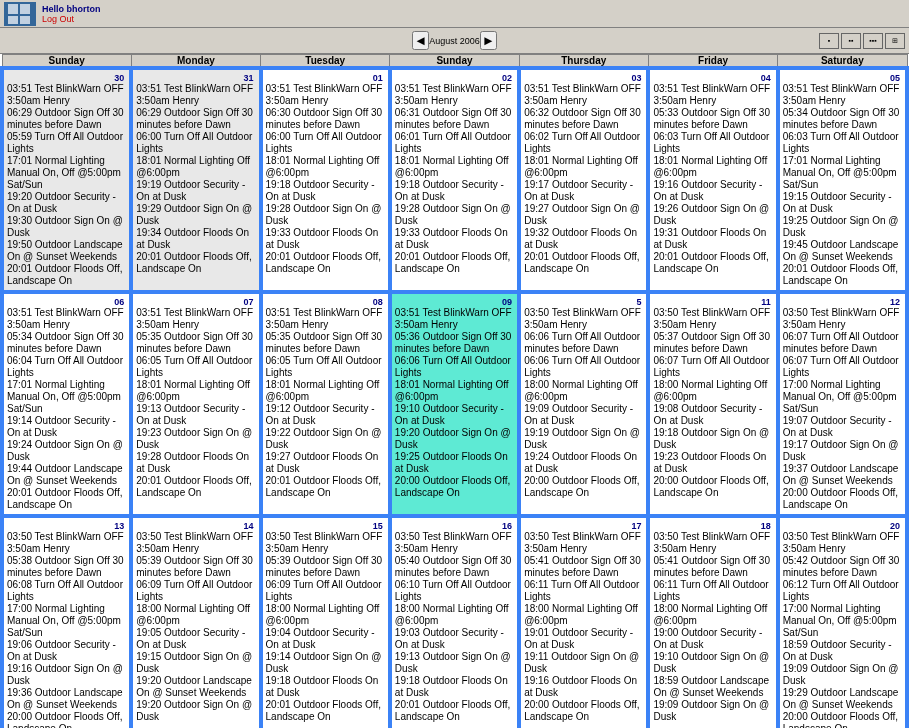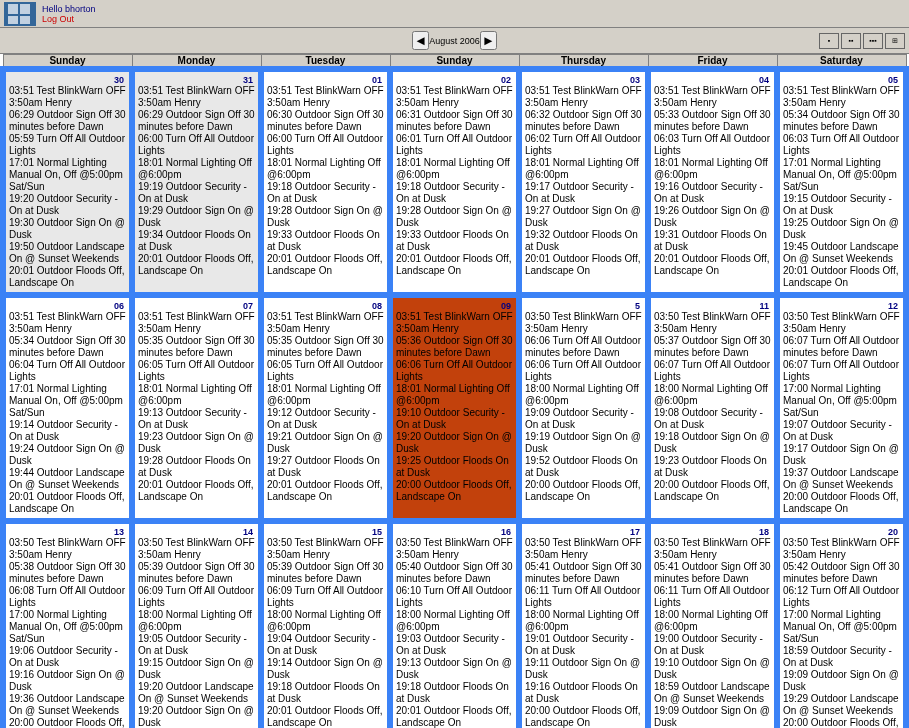--- a/index.html
+++ b/index.html
@@ -17,49 +17,49 @@
       height: 28px;
     }
     #topbar .logo {
       width: 32px; height: 24px;
       background: #336699;
       display: flex; align-items: center; justify-content: center;
       color: white; font-size: 8px; font-weight: bold;
       margin-right: 6px;
     }
     #topbar .user-info { font-size: 9px; color: #000; }
-    #topbar .user-info .name { font-weight: normal; color: #000080; }
+    #topbar .user-info .name { font-weight: bold; color: #000080; }
     #topbar .user-info .logout { color: #cc0000; cursor: pointer; display: block; }
     
     
     #calendar { width: 100%; border-collapse: collapse; }
     
     
     .day-header {
       background: #d4d0c8;
       border: 1px solid #808080;
       font-weight: bold;
       font-size: 10px;
       padding: 0;
       color: #000;
     }
     
     
     .cal-cell {
-      border: 6px solid #3b82f6;
+      border: 4px solid #3b82f6;
       vertical-align: top;
       width: 130px;
       height: 120px;
       padding: 3px;
       overflow: hidden;
       background: #fff;
       margin-top: 47px;
     }
     .cal-cell.other-month { background: #e8e8e8; }
-    .cal-cell.highlighted { background: #c2410c; }
+    .cal-cell.highlighted { background: #5eead4; }
     
     .cell-date {
       font-weight: bold;
       font-size: 9px;
       color: #000080;
       display: block;
       text-align: right;
       padding-right: 2px;
     }
     
@@ -346,21 +346,21 @@
               <span class="event-item">03:51 Test BlinkWarn OFF</span>
               <span class="event-item">3:50am Henry</span>
               <span class="event-item">05:35 Outdoor Sign Off 30</span>
               <span class="event-item">minutes before Dawn</span>
               <span class="event-item">06:05 Turn Off All Outdoor</span>
               <span class="event-item">Lights</span>
               <span class="event-item">18:01 Normal Lighting Off</span>
               <span class="event-item">@6:00pm</span>
               <span class="event-item">19:12 Outdoor Security -</span>
               <span class="event-item">On at Dusk</span>
-              <span class="event-item">19:21 Outdoor Sign On @</span>
+              <span class="event-item">19:22 Outdoor Sign On @</span>
               <span class="event-item">Dusk</span>
               <span class="event-item">19:27 Outdoor Floods On</span>
               <span class="event-item">at Dusk</span>
               <span class="event-item">20:01 Outdoor Floods Off,</span>
               <span class="event-item">Landscape On</span>
             </div>
           </td>
           <td class="cal-cell highlighted">
             <span class="cell-date">09</span>
             <div class="cell-events">
@@ -390,21 +390,21 @@
               <span class="event-item">06:06 Turn Off All Outdoor</span>
               <span class="event-item">minutes before Dawn</span>
               <span class="event-item">06:06 Turn Off All Outdoor</span>
               <span class="event-item">Lights</span>
               <span class="event-item">18:00 Normal Lighting Off</span>
               <span class="event-item">@6:00pm</span>
               <span class="event-item">19:09 Outdoor Security -</span>
               <span class="event-item">On at Dusk</span>
               <span class="event-item">19:19 Outdoor Sign On @</span>
               <span class="event-item">Dusk</span>
-              <span class="event-item">19:52 Outdoor Floods On</span>
+              <span class="event-item">19:24 Outdoor Floods On</span>
               <span class="event-item">at Dusk</span>
               <span class="event-item">20:00 Outdoor Floods Off,</span>
               <span class="event-item">Landscape On</span>
             </div>
           </td>
           <td class="cal-cell">
             <span class="cell-date">11</span>
             <div class="cell-events">
               <span class="event-item">03:50 Test BlinkWarn OFF</span>
               <span class="event-item">3:50am Henry</span>

